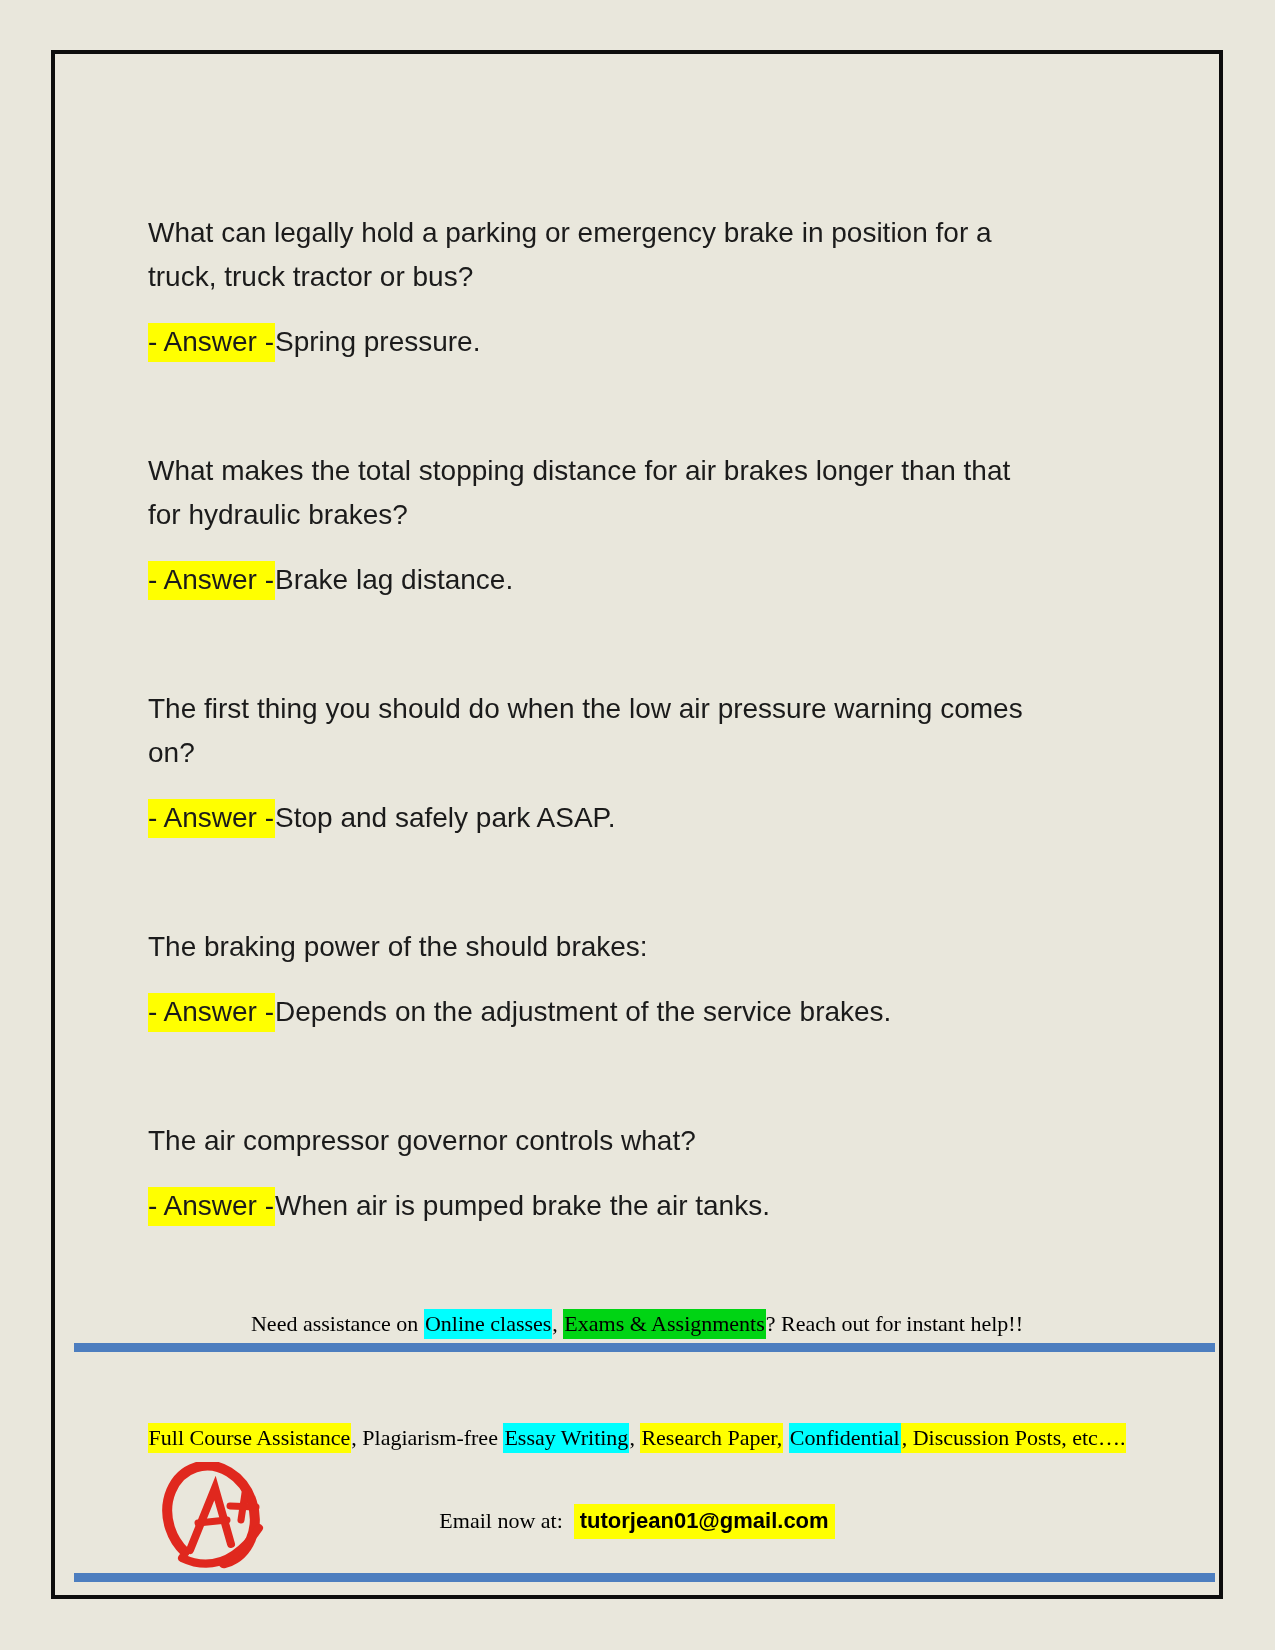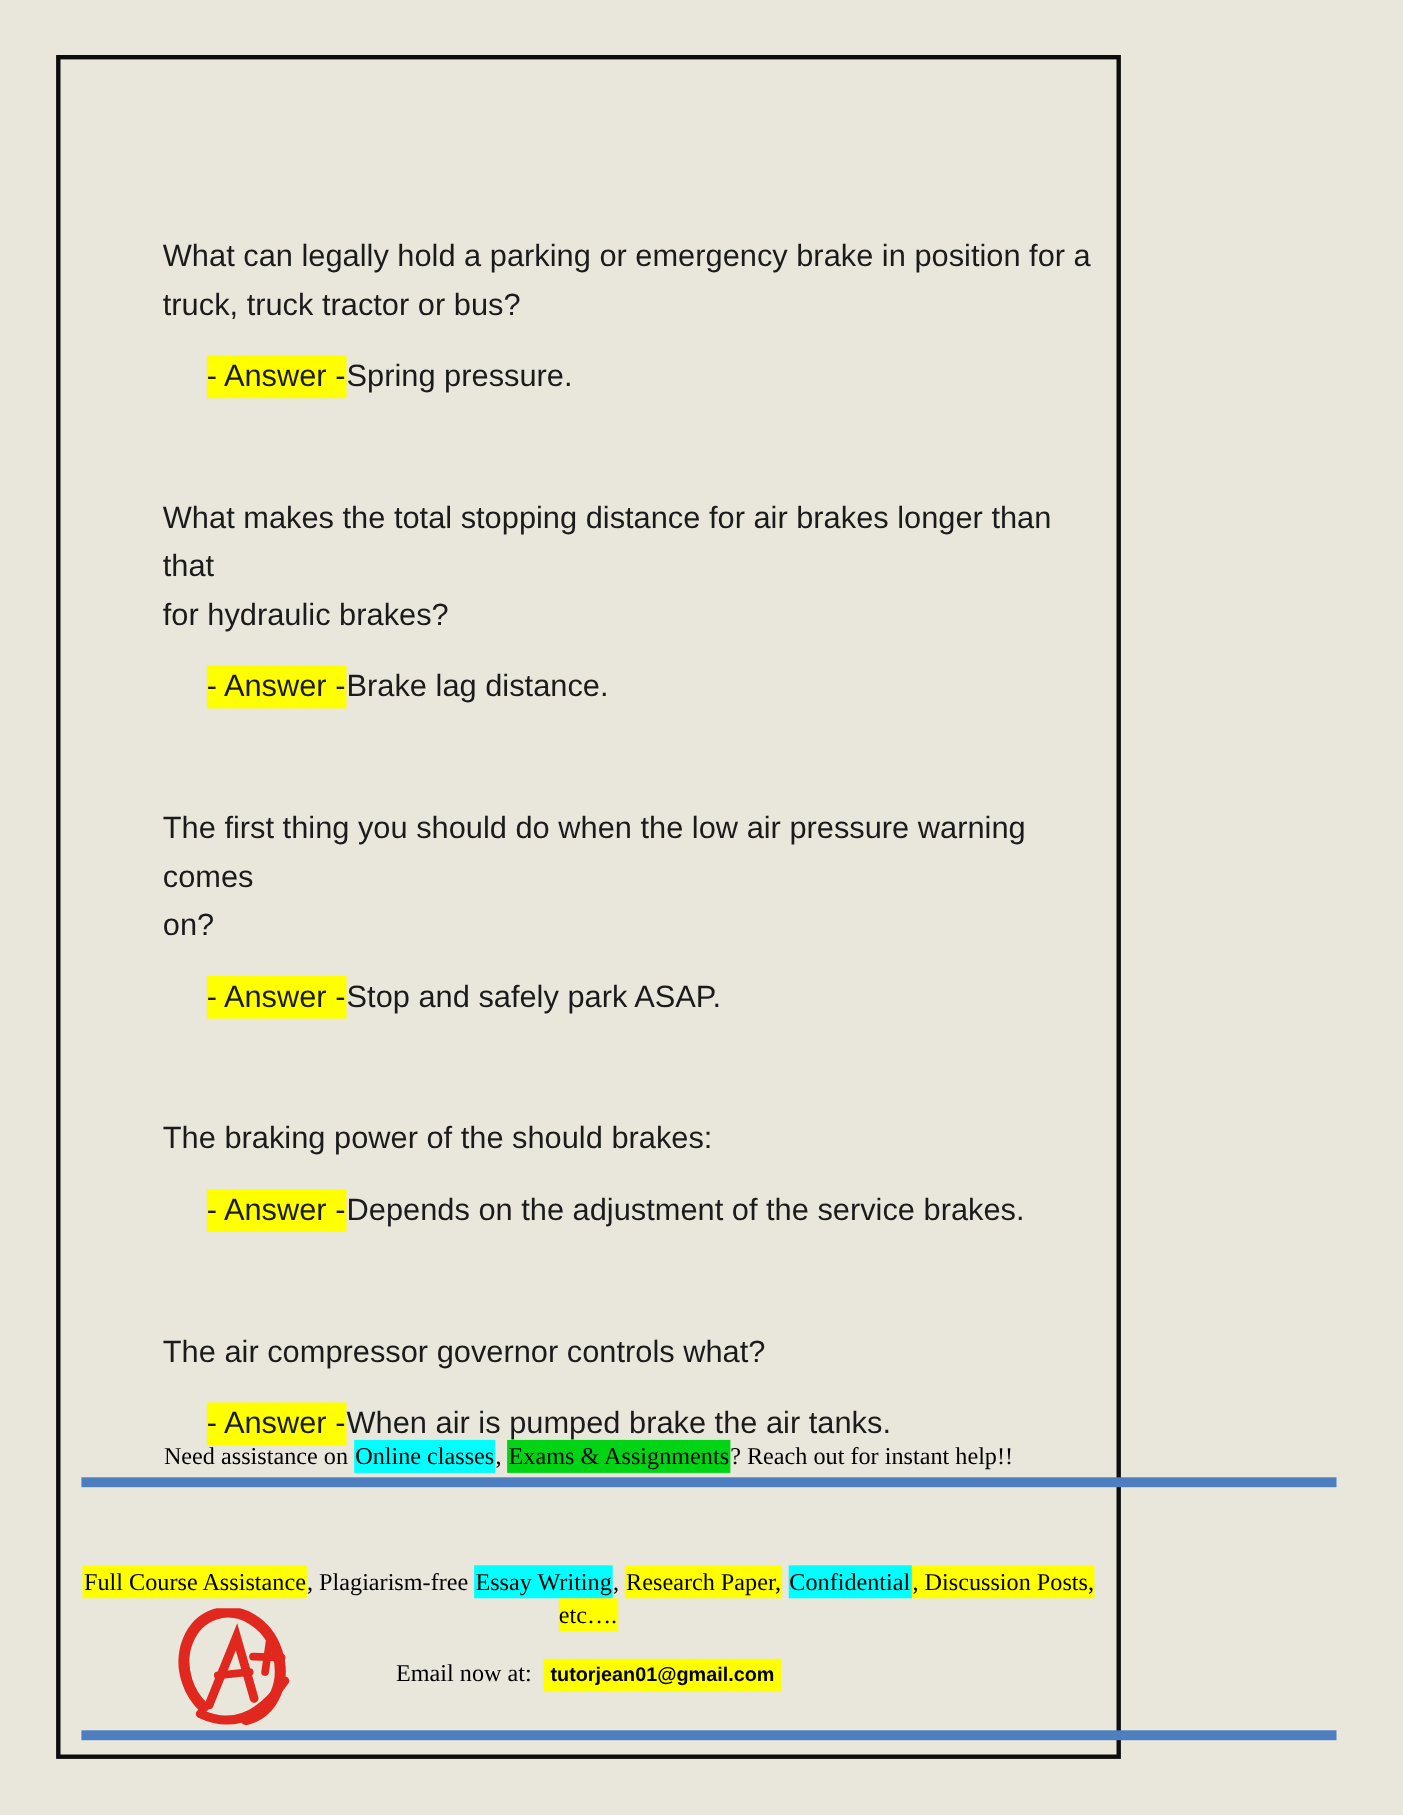--- a/index.html
+++ b/index.html
@@ -9,21 +9,21 @@
     width: 1275px;
     height: 1650px;
     background: #e9e7dc;
     font-family: "Liberation Sans", sans-serif;
     overflow: hidden;
   }
   .frame {
     position: absolute;
     left: 51px;
     top: 50px;
-    width: 968px;
+    width: 1172px;
     height: 1549px;
     border: 4px solid #0d0d0d;
     background: #e9e7dc;
   }
   .content {
     position: absolute;
     left: 0; top: 0;
     width: 100%;
     padding: 157px 20px 0 93px;
   }
@@ -32,21 +32,20 @@
     font-size: 28px;
     line-height: 44px;
     color: #1b1b1b;
     white-space: pre-line;
   }
   .answer-line {
     margin-top: 21px;
     font-size: 28px;
     line-height: 44px;
     color: #1b1b1b;
-    margin-left: 40px;
   }
   .hl-yellow { background: #ffff00; }
   .hl-cyan   { background: #00ffff; }
   .hl-green  { background: #00d414; }
   .answer-line .hl-yellow { padding: 3px 1px 5px 0; }
 
   .divider {
     position: absolute;
     left: 19px;
     width: 1141px;
@@ -69,21 +68,21 @@
   .footer-line .hl-yellow,
   .footer-line .hl-cyan,
   .footer-line .hl-green { padding: 2px 1px 3px 1px; }
   .footer-line1 { top: 1255px; }
   .footer-line2 { top: 1369px; }
   .footer-conf  { top: 1423px; }
   .footer-email { top: 1452px; }
   .email-addr {
     font-family: "Liberation Sans", sans-serif;
     font-weight: bold;
-    font-size: 18px;
+    font-size: 22px;
     background: #ffff00;
     padding: 4px 6px 6px 6px;
   }
   .logo {
     position: absolute;
     left: 100px;
     top: 1408px;
     width: 126px;
     height: 112px;
   }

